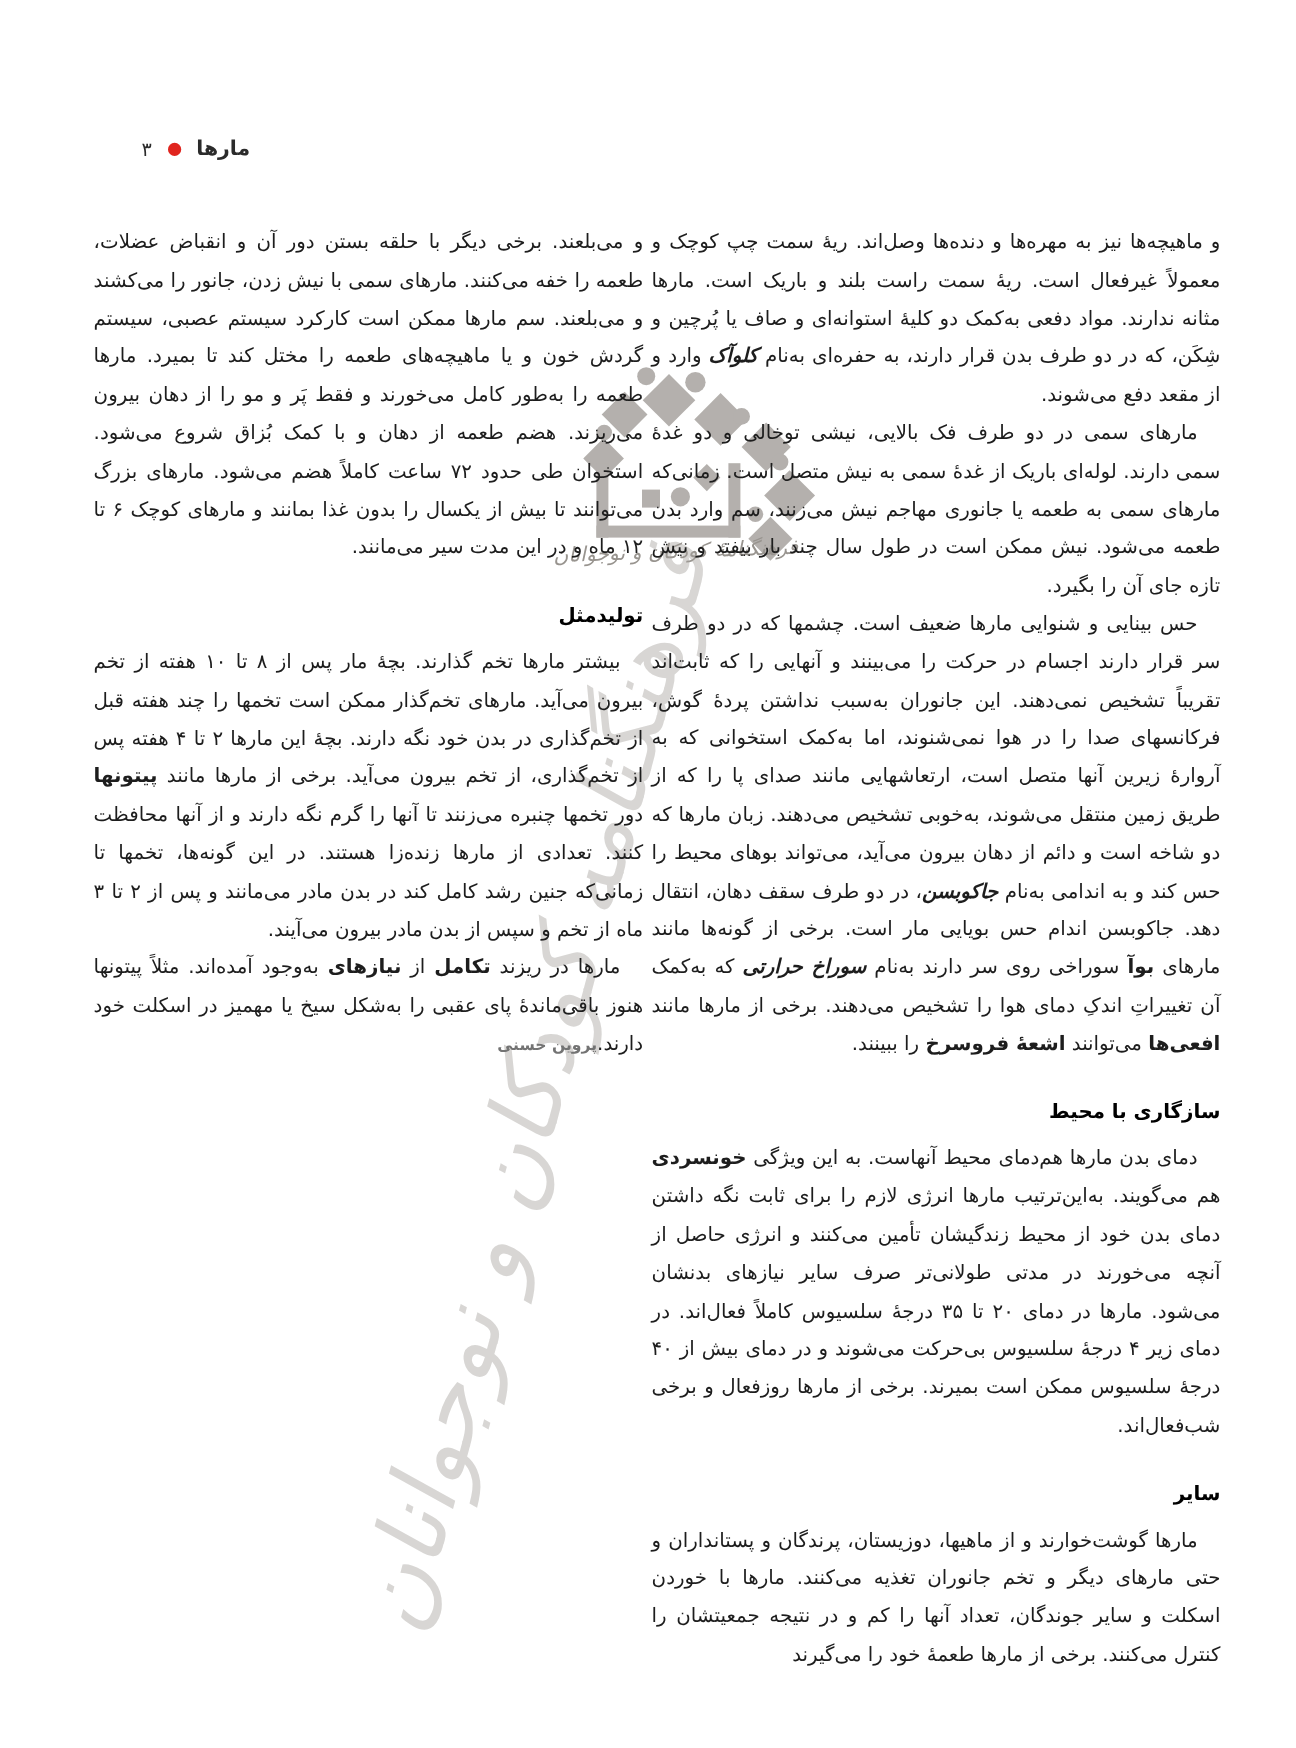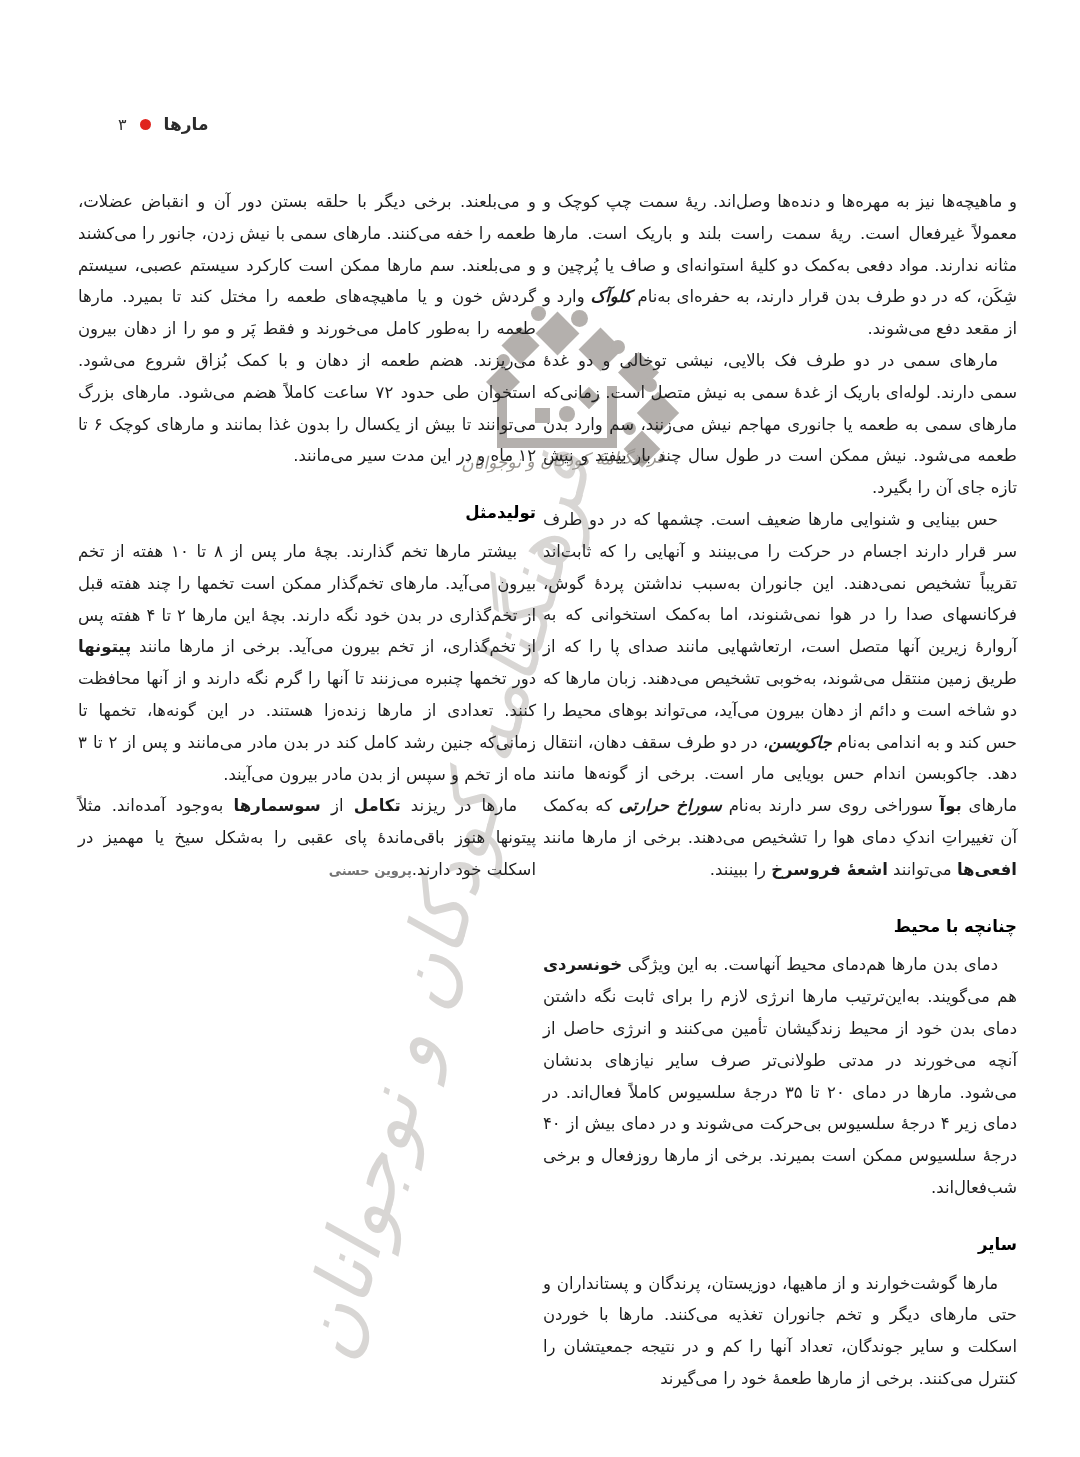--- a/index.html
+++ b/index.html
@@ -87,23 +87,23 @@
 <div class="page-header">
   <span class="title">مارها</span>
   <span class="dot" style="background: rgb(224, 36, 30);"></span>
   <span class="pnum">۳</span>
 </div>
 
 <div class="col col-right">
     <p class="para first"><span>و ماهیچه‌ها نیز به مهره‌ها و دنده‌ها وصل‌اند. ریهٔ سمت چپ کوچک و معمولاً غیرفعال است. ریهٔ سمت راست بلند و باریک است. مارها مثانه ندارند. مواد دفعی به‌کمک دو کلیهٔ استوانه‌ای و صاف یا پُرچین و شِکَن، که در دو طرف بدن قرار دارند، به حفره‌ای به‌نام </span><span class="italic">کلوآک</span><span> وارد و از مقعد دفع می‌شوند.</span></p>
     <p class="para"><span>مارهای سمی در دو طرف فک بالایی، نیشی توخالی و دو غدهٔ سمی دارند. لوله‌ای باریک از غدهٔ سمی به نیش متصل است. زمانی‌که مارهای سمی به طعمه یا جانوری مهاجم نیش می‌زنند، سم وارد بدن طعمه می‌شود. نیش ممکن است در طول سال چند بار بیفتد و نیش تازه جای آن را بگیرد.</span></p>
     <p class="para"><span>حس بینایی و شنوایی مارها ضعیف است. چشمها که در دو طرف سر قرار دارند اجسام در حرکت را می‌بینند و آنهایی را که ثابت‌اند تقریباً تشخیص نمی‌دهند. این جانوران به‌سبب نداشتن پردهٔ گوش، فرکانسهای صدا را در هوا نمی‌شنوند، اما به‌کمک استخوانی که به آروارهٔ زیرین آنها متصل است، ارتعاشهایی مانند صدای پا را که از طریق زمین منتقل می‌شوند، به‌خوبی تشخیص می‌دهند. زبان مارها که دو شاخه است و دائم از دهان بیرون می‌آید، می‌تواند بوهای محیط را حس کند و به اندامی به‌نام </span><span class="italic">جاکوبسن</span><span>، در دو طرف سقف دهان، انتقال دهد. جاکوبسن اندام حس بویایی مار است. برخی از گونه‌ها مانند مارهای </span><span class="bold">بوآ</span><span> سوراخی روی سر دارند به‌نام </span><span class="italic">سوراخ حرارتی</span><span> که به‌کمک آن تغییراتِ اندکِ دمای هوا را تشخیص می‌دهند. برخی از مارها مانند </span><span class="bold">افعی‌ها</span><span> می‌توانند </span><span class="bold">اشعهٔ فروسرخ</span><span> را ببینند.</span></p>
-    <div class="sec-heading">چنانچه با محیط</div>
+    <div class="sec-heading">سازگاری با محیط</div>
     <p class="para"><span>دمای بدن مارها هم‌دمای محیط آنهاست. به این ویژگی </span><span class="bold">خونسردی</span><span> هم می‌گویند. به‌این‌ترتیب مارها انرژی لازم را برای ثابت نگه داشتن دمای بدن خود از محیط زندگیشان تأمین می‌کنند و انرژی حاصل از آنچه می‌خورند در مدتی طولانی‌تر صرف سایر نیازهای بدنشان می‌شود. مارها در دمای ۲۰ تا ۳۵ درجهٔ سلسیوس کاملاً فعال‌اند. در دمای زیر ۴ درجهٔ سلسیوس بی‌حرکت می‌شوند و در دمای بیش از ۴۰ درجهٔ سلسیوس ممکن است بمیرند. برخی از مارها روزفعال و برخی شب‌فعال‌اند.</span></p>
     <div class="sec-heading">سایر</div>
     <p class="para"><span>مارها گوشت‌خوارند و از ماهیها، دوزیستان، پرندگان و پستانداران و حتی مارهای دیگر و تخم جانوران تغذیه می‌کنند. مارها با خوردن اسکلت و سایر جوندگان، تعداد آنها را کم و در نتیجه جمعیتشان را کنترل می‌کنند. برخی از مارها طعمهٔ خود را می‌گیرند</span></p>
   </div>
 <div class="col col-left">
     <p class="para first"><span>و می‌بلعند. برخی دیگر با حلقه بستن دور آن و انقباض عضلات، طعمه را خفه می‌کنند. مارهای سمی با نیش زدن، جانور را می‌کشند و می‌بلعند. سم مارها ممکن است کارکرد سیستم عصبی، سیستم گردش خون و یا ماهیچه‌های طعمه را مختل کند تا بمیرد. مارها طعمه را به‌طور کامل می‌خورند و فقط پَر و مو را از دهان بیرون می‌ریزند. هضم طعمه از دهان و با کمک بُزاق شروع می‌شود. استخوان طی حدود ۷۲ ساعت کاملاً هضم می‌شود. مارهای بزرگ می‌توانند تا بیش از یکسال را بدون غذا بمانند و مارهای کوچک ۶ تا ۱۲ ماه و در این مدت سیر می‌مانند.</span></p>
     <div class="sec-heading">تولیدمثل</div>
     <p class="para"><span>بیشتر مارها تخم گذارند. بچهٔ مار پس از ۸ تا ۱۰ هفته از تخم بیرون می‌آید. مارهای تخم‌گذار ممکن است تخمها را چند هفته قبل از تخم‌گذاری در بدن خود نگه دارند. بچهٔ این مارها ۲ تا ۴ هفته پس از تخم‌گذاری، از تخم بیرون می‌آید. برخی از مارها مانند </span><span class="bold">پیتونها</span><span> دور تخمها چنبره می‌زنند تا آنها را گرم نگه دارند و از آنها محافظت کنند. تعدادی از مارها زنده‌زا هستند. در این گونه‌ها، تخمها تا زمانی‌که جنین رشد کامل کند در بدن مادر می‌مانند و پس از ۲ تا ۳ ماه از تخم و سپس از بدن مادر بیرون می‌آیند.</span></p>
-    <p class="para"><span>مارها در ریزند </span><span class="bold">تکامل</span><span> از </span><span class="bold">سوسمارها</span><span> به‌وجود آمده‌اند. مثلاً پیتونها هنوز باقی‌ماندهٔ پای عقبی را به‌شکل سیخ یا مهمیز در اسکلت خود دارند.</span><span class="author">پروین حسنی</span></p>
+    <p class="para"><span>مارها در ریزند </span><span class="bold">تکامل</span><span> از </span><span class="bold">نیازهای</span><span> به‌وجود آمده‌اند. مثلاً پیتونها هنوز باقی‌ماندهٔ پای عقبی را به‌شکل سیخ یا مهمیز در اسکلت خود دارند.</span><span class="author">پروین حسنی</span></p>
   </div>
 
 </body></html>

